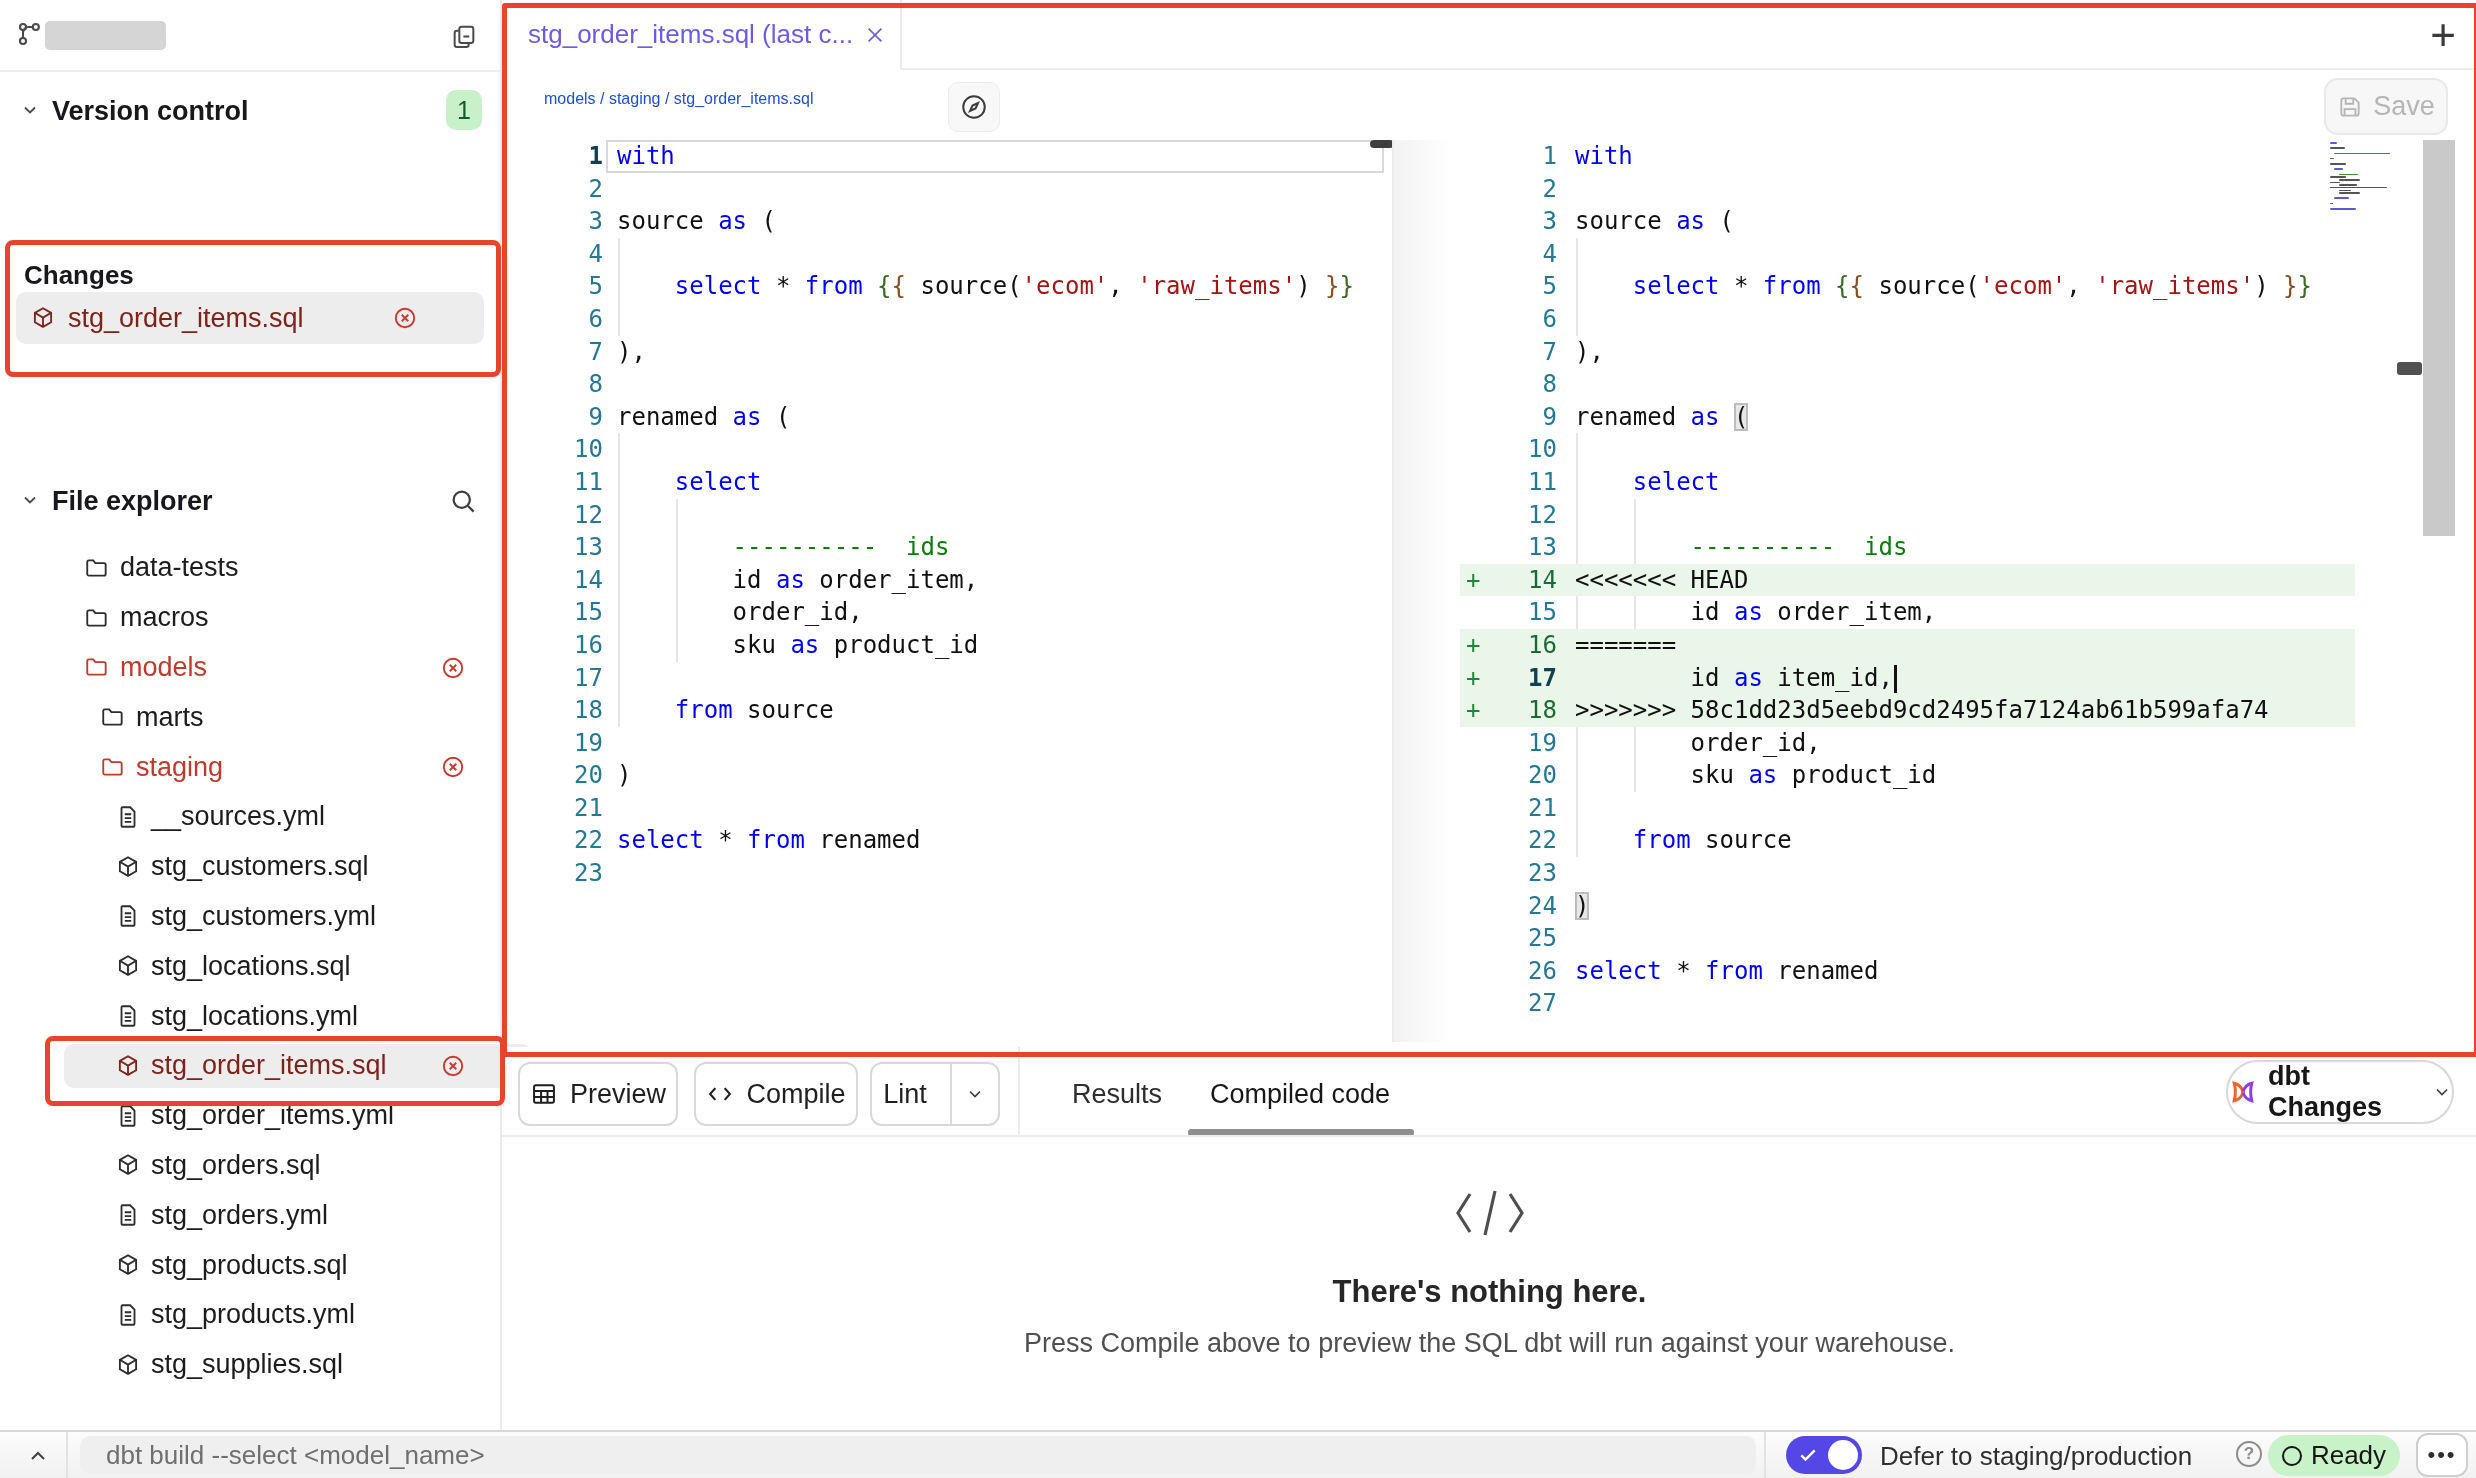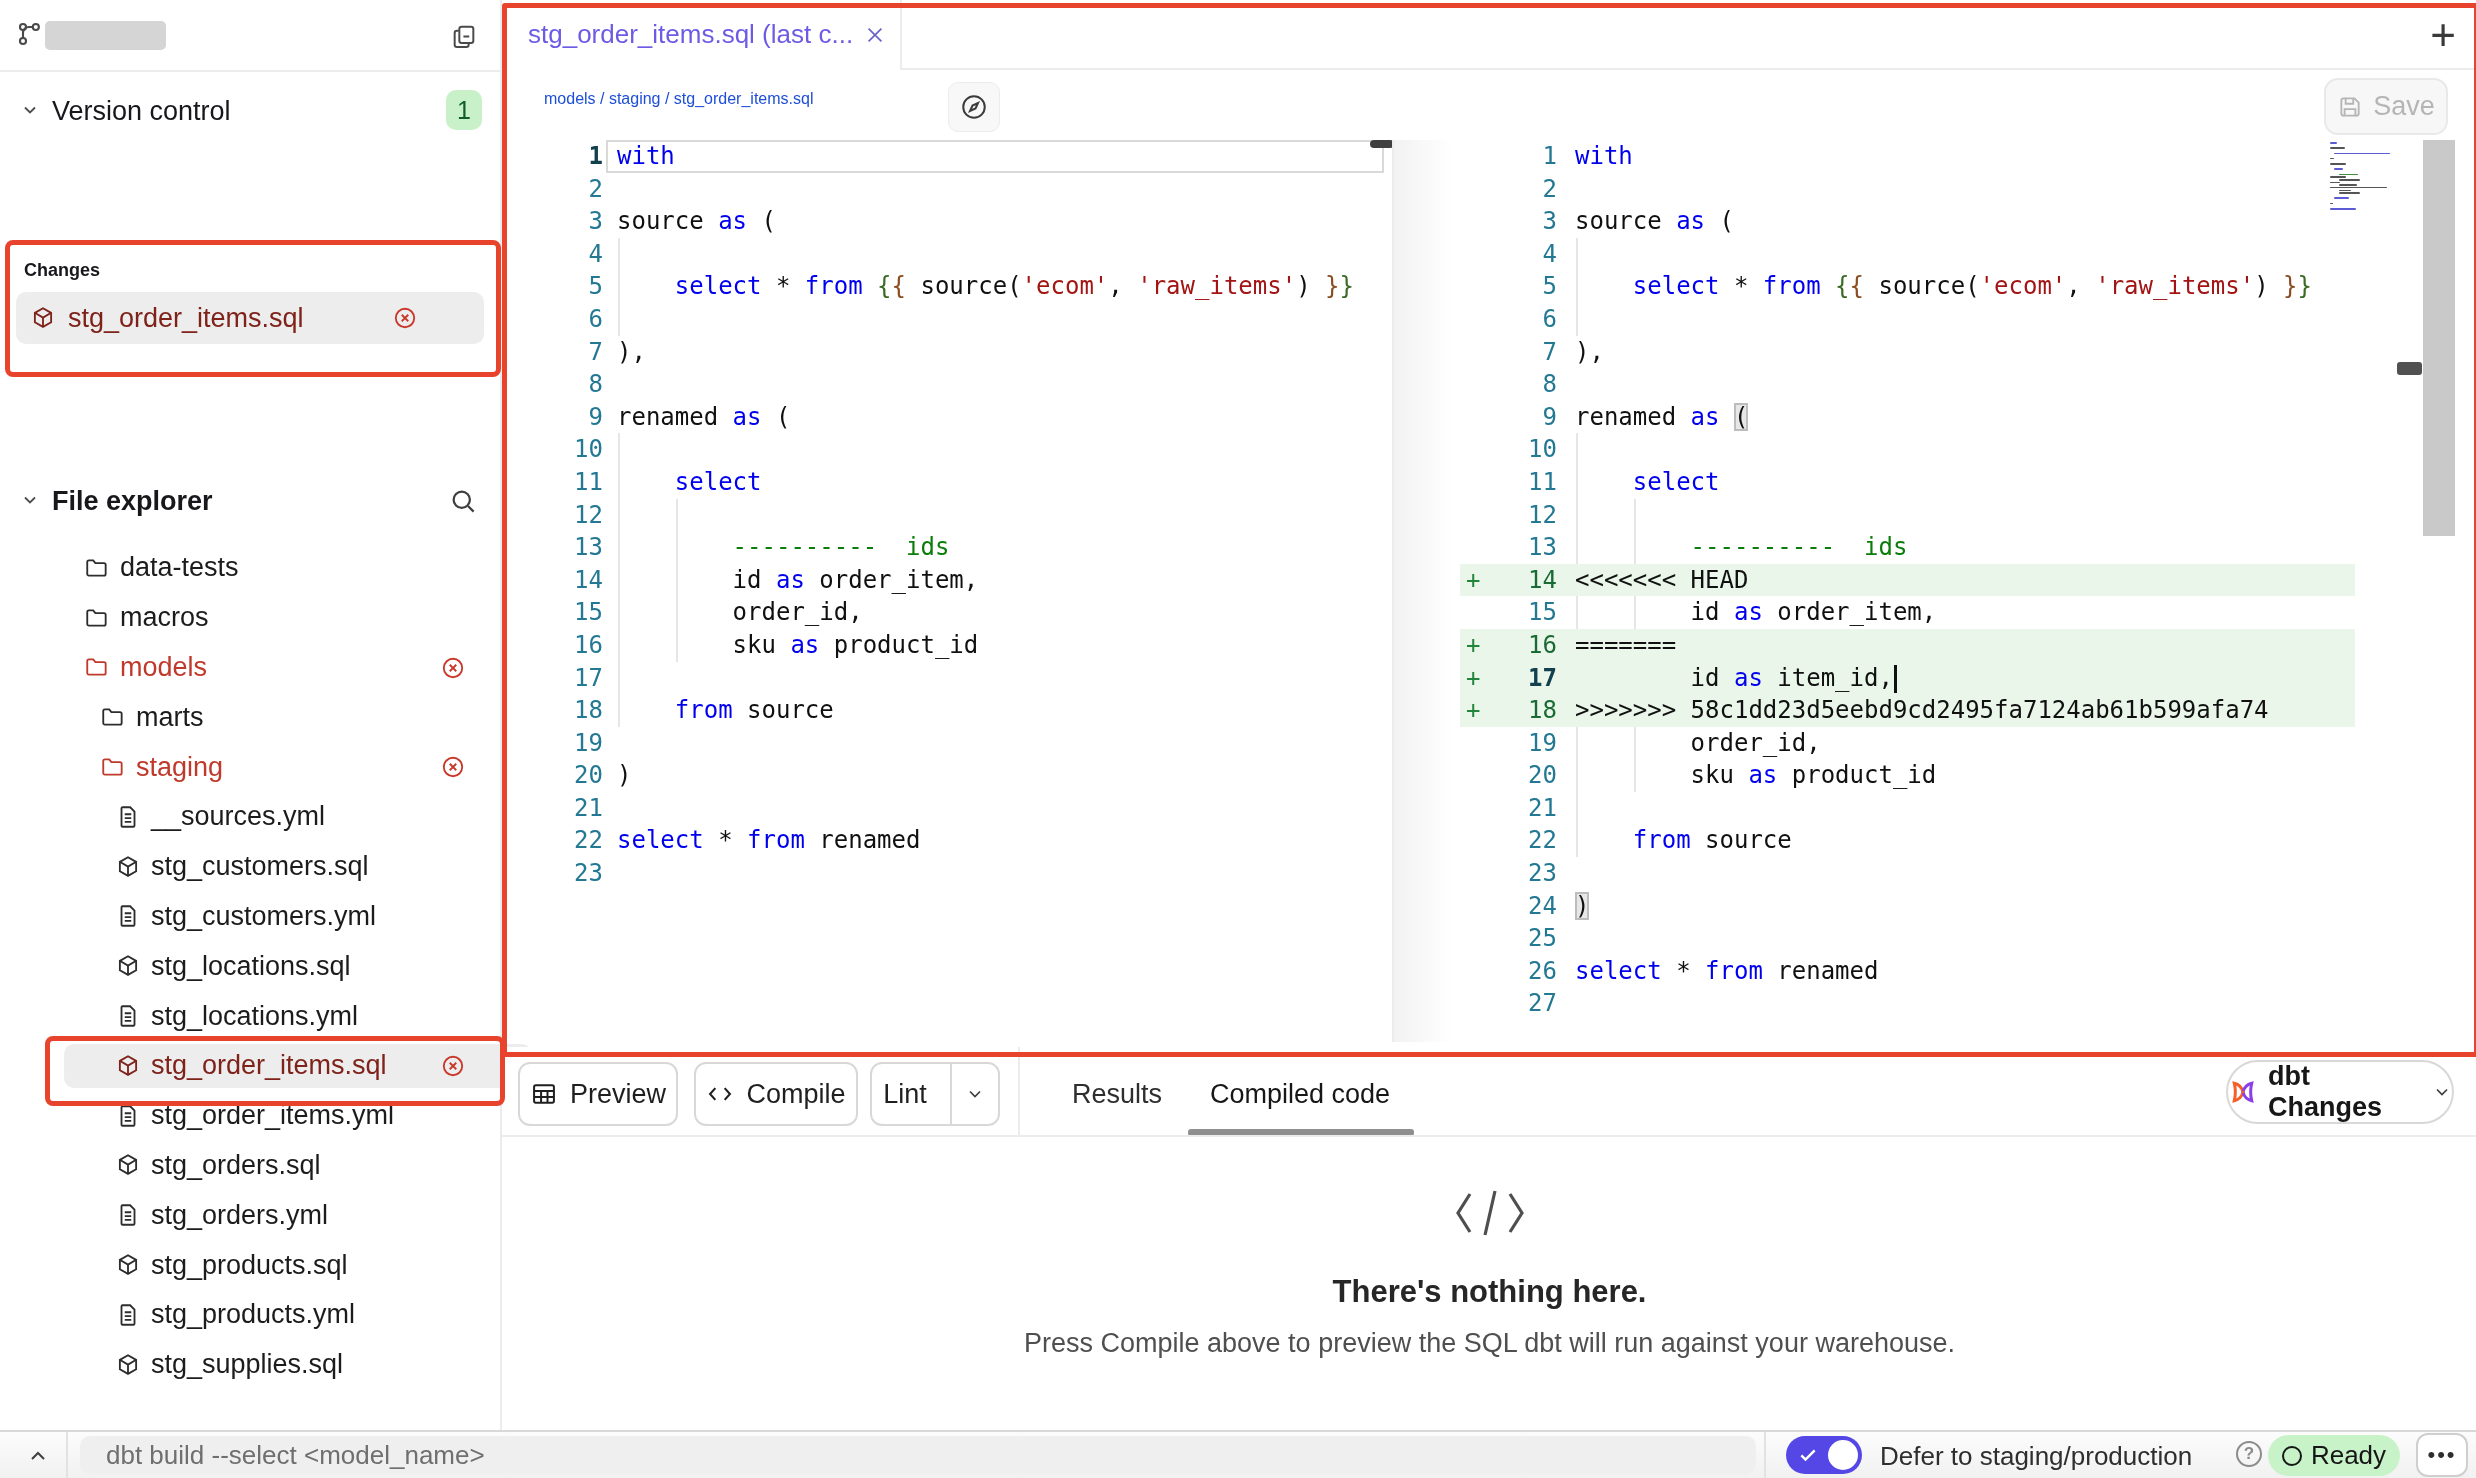--- a/index.html
+++ b/index.html
@@ -8,28 +8,28 @@
   .abs{position:absolute;}
   svg{display:block;}
   
   #sidebar{left:0;top:0;width:500px;height:1430px;border-right:2px solid #ececec;background:#fff;}
   #sb-header{left:0;top:0;width:500px;height:70px;border-bottom:2px solid #ececec;}
   #branch-icon{left:16px;top:20px;color:#4a4a4a;}
   #branch-placeholder{left:45px;top:21px;width:121px;height:29px;background:#d5d5d5;border-radius:5px;}
   #copy-icon{left:450px;top:22px;color:#4a4a4a;}
   .section-chev{color:#4d4d4d;}
   #vc-chev{left:20px;top:100px;}
-  #vc-title{left:52px;top:96px;font-size:27px;font-weight:400;color:#17171c;}
+  #vc-title{left:52px;top:96px;font-size:27px;font-weight:700;color:#17171c;}
   #vc-badge{left:446px;top:90px;width:36px;height:40px;background:#c9f1c9;border-radius:10px;
             display:flex;align-items:center;justify-content:center;font-size:25px;color:#0f5e2a;font-weight:500;}
   #commit-btn{left:16px;top:160px;width:460px;height:68px;border:2px solid #9b5a20;border-radius:14px;
               display:flex;align-items:stretch;color:#9b5a20;background:#fff;box-sizing:border-box;}
   #commit-main{flex:1;display:flex;align-items:center;gap:14px;padding-left:18px;font-size:28px;font-weight:500;}
   #commit-caret{width:52px;border-left:1.5px solid #9b5a20;display:flex;align-items:center;justify-content:center;}
-  #changes-title{left:24px;top:260px;font-size:18px;font-weight:700;color:#17171c;}
+  #changes-title{left:24px;top:260px;font-size:26px;font-weight:700;color:#17171c;}
   #change-item{left:16px;top:292px;width:468px;height:52px;background:#ededed;border-radius:10px;
                display:flex;align-items:center;gap:12px;padding-left:14px;box-sizing:border-box;}
   #change-item .cube{color:#7e221a;}
   #change-label{font-size:27px;font-weight:500;color:#7e221a;}
   .xicon{color:#c8382b;}
   #change-x{position:absolute;left:376px;top:13px;}
   #fe-chev{left:20px;top:490px;}
   #fe-title{left:52px;top:486px;font-size:27px;font-weight:700;color:#17171c;}
   #fe-search{left:448px;top:486px;color:#3f3f3f;}
   #file-list{left:0;top:543px;width:500px;padding-left:48px;}

